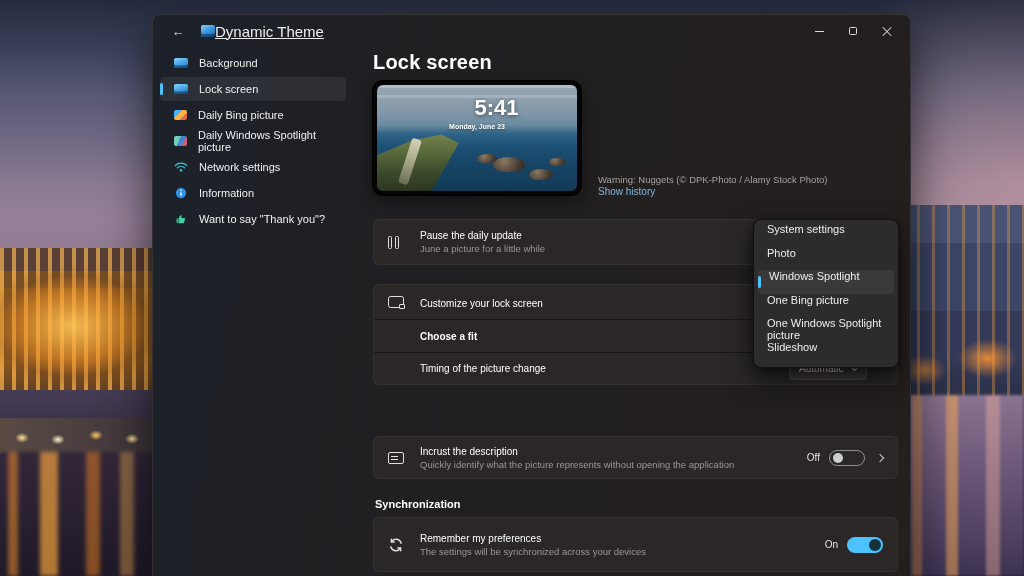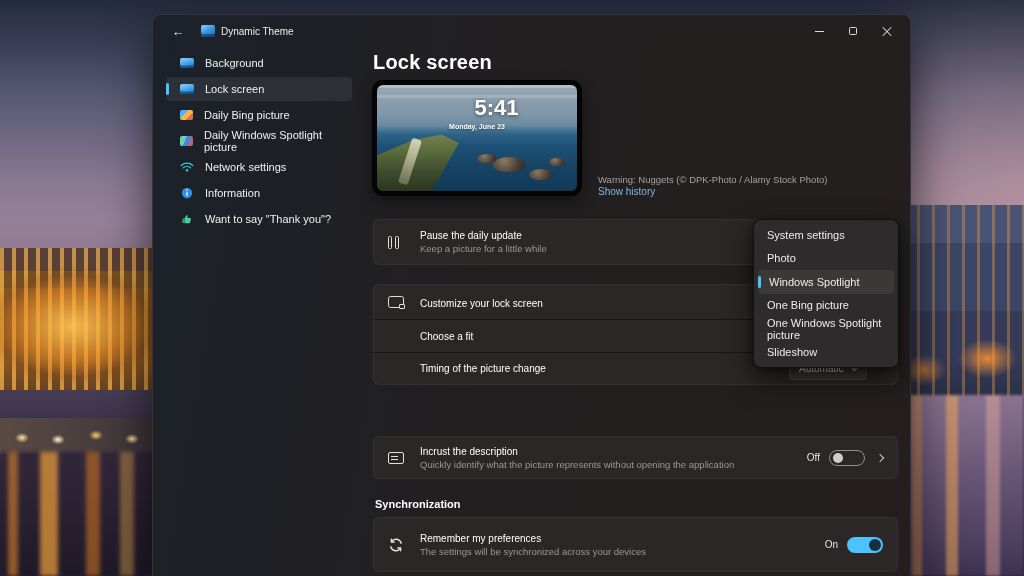--- a/index.html
+++ b/index.html
@@ -59,32 +59,32 @@
     border:1px solid rgba(255,255,255,.09); border-bottom:none;
     box-shadow:0 18px 48px rgba(0,0,0,.65); }
 
   
   .titlebar { position:absolute; top:0; left:0; right:0; height:32px; display:flex; align-items:center; padding-left:14px; }
   .tb-back { width:22px; height:22px; display:flex; align-items:center; justify-content:center;
     color:#e6e6e6; font-size:13px; border-radius:4px; cursor:default; }
   .tb-appicon { width:14px; height:12px; margin-left:12px; border-radius:2px;
     background:linear-gradient(150deg,#8fd4ff 0%,#3f9ae0 45%,#1f5fa8 100%);
     box-shadow:inset 0 -3px 0 rgba(10,40,80,.55); }
-  .tb-title { margin-left:6px; font-size:10px; color:#ececec; }
+  .tb-title { margin-left:0; font-size:15px; color:#ececec;text-decoration:underline; }
   .tb-caption { position:absolute; right:6px; top:0; height:32px; display:flex; }
   .cap-btn { width:34px; height:32px; display:flex; align-items:center; justify-content:center; }
   .glyph-min { width:9px; height:1px; background:#dcdcdc; }
   .glyph-max { width:8px; height:8px; border:1px solid #dcdcdc; border-radius:1.5px; }
   .glyph-close { position:relative; width:10px; height:10px; }
   .glyph-close i { position:absolute; left:-1px; top:4.5px; width:12px; height:1px; background:#dcdcdc; }
   .glyph-close i:first-child { transform:rotate(45deg); }
   .glyph-close i:last-child { transform:rotate(-45deg); }
 
   
-  .sidebar { position:absolute; left:13px; top:36px; width:186px; }
+  .sidebar { position:absolute; left:7px; top:36px; width:186px; }
   .side-item { position:relative; height:24px; margin-bottom:2px; display:flex; align-items:center;
     gap:11px; padding-left:14px; border-radius:4px; color:#f0f0f0; font-size:11px; cursor:default; }
   .side-item.selected { background:rgba(255,255,255,.07); }
   .side-accent { position:absolute; left:0; top:6px; width:3px; height:12px; border-radius:2px; background:#4cc2ff; }
   .si-pic { width:14px; height:10px; border-radius:2px; flex:0 0 auto;
     background:linear-gradient(160deg,#8fd4ff 0%,#46a5e8 50%,#1d6cb2 100%);
     box-shadow:inset 0 -2.5px 0 rgba(12,50,95,.6); }
   .si-bing { width:13px; height:10px; border-radius:2px; flex:0 0 auto;
     background:linear-gradient(135deg,#4ab3ff 0 38%,#ffb24a 38% 66%,#e06a4a 66%); }
   .si-spot { width:13px; height:10px; border-radius:2px; flex:0 0 auto;
@@ -129,21 +129,21 @@
   .row-icon { width:22px; flex:0 0 auto; display:flex; align-items:center; gap:3px; }
   .pause-bar { width:4px; height:13px; border:1.2px solid #e2e2e2; border-radius:1.5px; }
   .row-texts { margin-left:10px; }
   .row-title { font-size:10px; color:#fff; }
   .row-sub { font-size:9.5px; color:#9a9694; margin-top:2px; }
 
   .card-group { position:absolute; top:237px; left:0; width:525px; background:#2a2726;
     border:1px solid rgba(255,255,255,.05); border-radius:6px; overflow:hidden; }
   .g-row { display:flex; align-items:center; padding:0 14px; position:relative; }
   .g-row + .g-row { border-top:1px solid rgba(0,0,0,.42); }
-  .g-row1 { height:34px; } .g-row2 { height:34px; } .g-row3 { height:33px; } .g-row4 { height:32px; }
+  .g-row1 { height:34px; } .g-row2 { height:34px; } .g-row3 { height:33px;font-weight:bold; } .g-row4 { height:32px; }
   .g-indent { padding-left:46px; }
   .icon-monitor { position:relative; width:16px; height:12px; border:1.3px solid #e0e0e0; border-radius:2.5px; }
   .icon-monitor i { position:absolute; right:-2px; bottom:-2px; width:6px; height:5px; background:#2a2726;
     border:1.2px solid #e0e0e0; border-radius:1px; }
   .combobox { position:absolute; right:30px; top:50%; transform:translateY(-50%); height:22px; min-width:78px;
     background:#3a3634; border:1px solid rgba(255,255,255,.08); border-radius:4px;
     display:flex; align-items:center; justify-content:space-between; padding:0 9px; gap:8px;
     font-size:10px; color:#e8e8e8; cursor:default; }
   .caret-down { width:5px; height:5px; border-right:1.2px solid #cfcfcf; border-bottom:1.2px solid #cfcfcf;
     transform:rotate(45deg); margin-top:-2px; }
@@ -163,21 +163,21 @@
   .toggle.on .knob { position:absolute; right:2px; top:2px; width:12px; height:12px; border-radius:50%; background:#14303e; }
 
   .section-header { position:absolute; top:451px; left:2px; font-size:11px; font-weight:700; color:#fff; }
   .card-remember { top:470px; height:55px; }
   .icon-sync { width:16px; height:14px; }
 
   
   .dropdown { position:absolute; left:600px; top:204px; width:146px; padding:3px 0;
     background:#2d2b2b; border:1px solid rgba(0,0,0,.6); border-radius:8px;
     box-shadow:0 12px 28px rgba(0,0,0,.6), 0 2px 6px rgba(0,0,0,.4); z-index:20; }
-  .dd-item { position:relative; height:23.5px; margin:0 4px; display:flex; align-items:center;
+  .dd-item { position:relative; height:23.5px; margin:0 4px; display:flex; align-items:flex-start;
     padding-left:9px; border-radius:4px; font-size:11px; color:#ededed; cursor:default; }
   .dd-item.selected { background:#3b3938;padding-left:11px; }
   .dd-accent { position:absolute; left:0; top:5.5px; width:3px; height:12px; border-radius:2px; background:#4cc2ff; }
 </style>
 </head>
 <body>
 
 <div class="desktop">
 
   <div class="wallpaper">
@@ -274,21 +274,21 @@
       <div class="credit">Warning: Nuggets (© DPK-Photo / Alamy Stock Photo)</div>
       <div class="show-history">Show history</div>
 
       <div class="card card-pause">
         <span class="row-icon">
           <i class="pause-bar"></i>
             <i class="pause-bar"></i>
         </span>
         <span class="row-texts">
           <div class="row-title">Pause the daily update</div>
-          <div class="row-sub">Keep a picture for a little while</div>
+          <div class="row-sub">June a picture for a little while</div>
         </span>
       </div>
 
       <div class="card-group">
         <div class="g-row g-row1">
           <span class="row-icon">
             <span class="icon-monitor">
                 <i></i>
               </span>
           </span>

